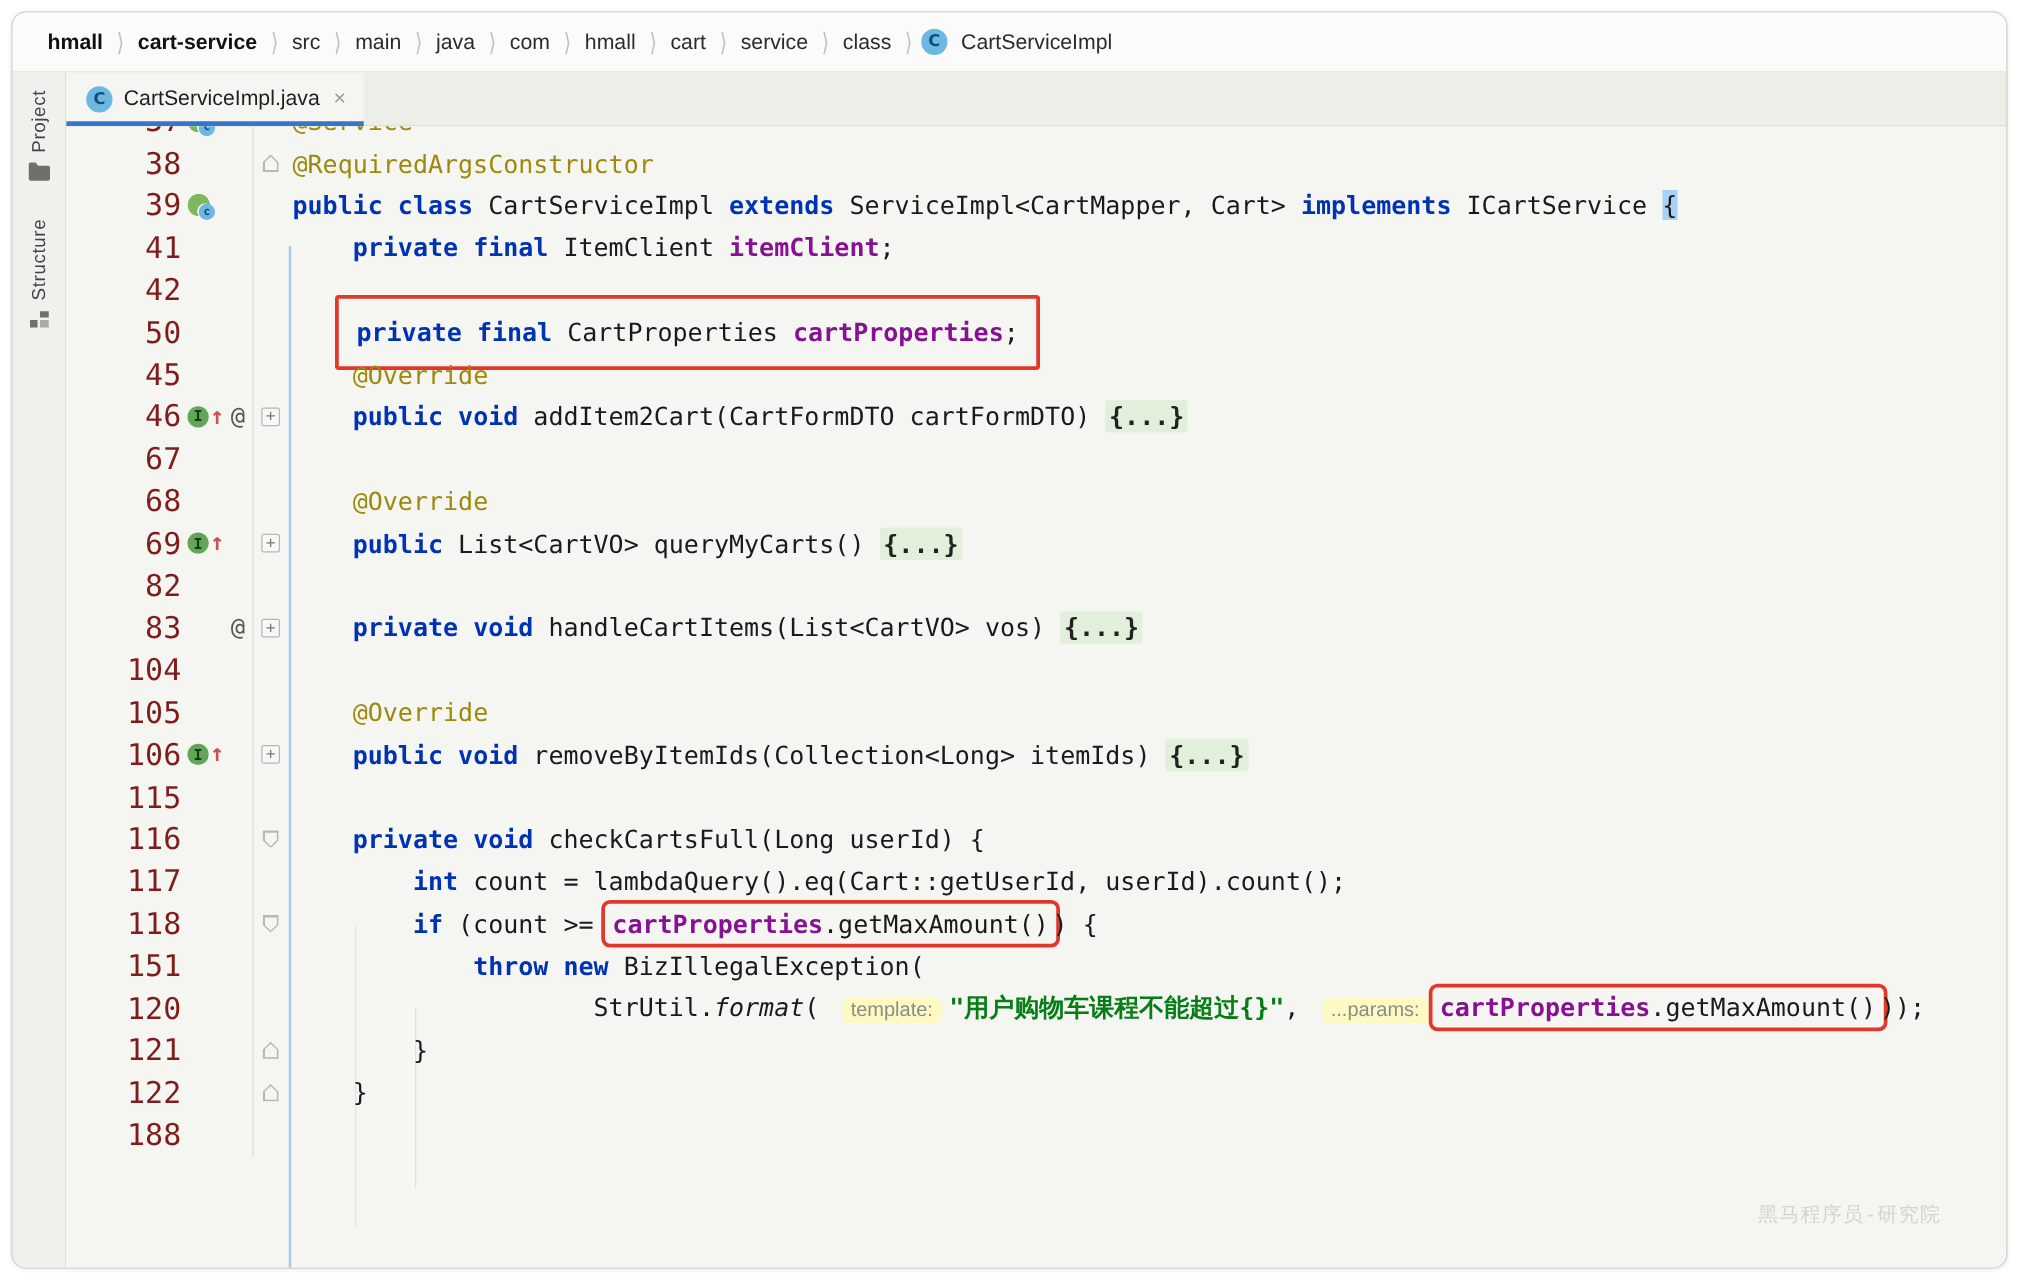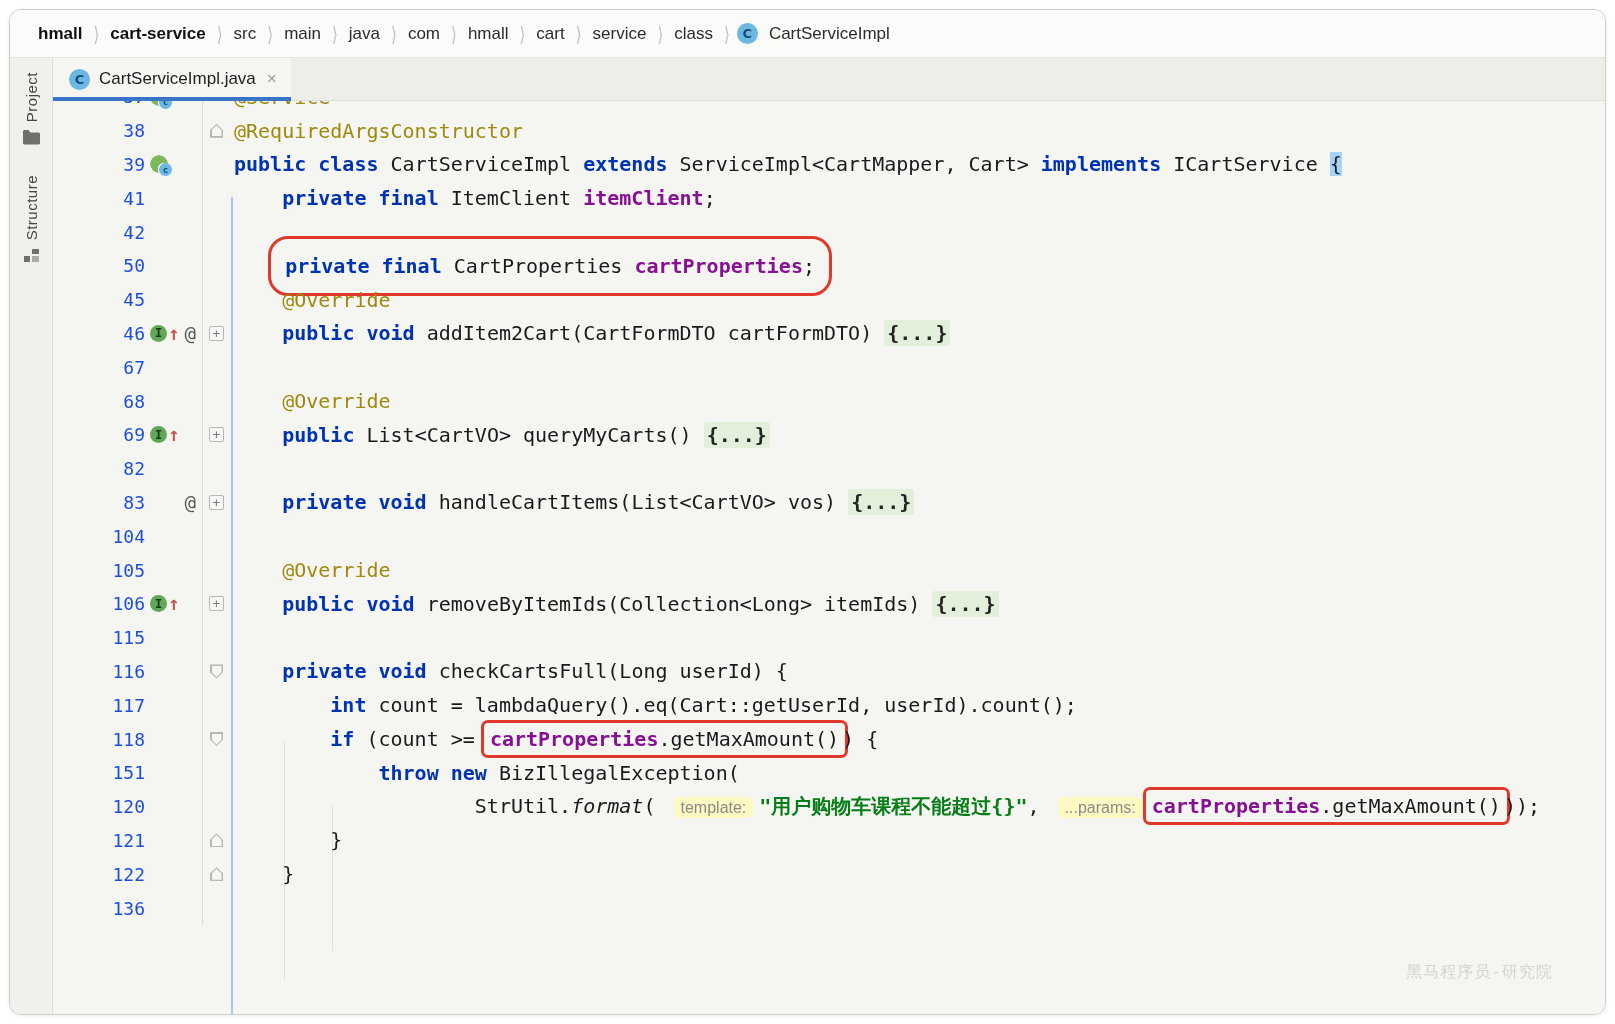--- a/index.html
+++ b/index.html
@@ -42,21 +42,21 @@
   .tab .tab-label { font-size:17px; color:#1f1f1f; }
   .tab .close-x { color:#9a9c96; font-size:17px; margin-left:2px; cursor:pointer; }
   .tab .active-underline { position:absolute; left:0; right:0; bottom:-1px; height:4px; background:#3875c7; }
 
   
   .editor { flex:1; position:relative; overflow:hidden; background:#f5f6f1;
             font-family:"DejaVu Sans Mono","Liberation Mono",monospace; font-size:20px; }
   .lines { position:absolute; top:-21px; left:0; right:0; }
   .code-line { height:33.8px; display:flex; align-items:center; position:relative; white-space:pre; }
 
-  .gutter-num { width:92px; text-align:right; color:#1d4ed8; font-size:18px; flex:0 0 auto; cursor:pointer; }
+  .gutter-num { width:92px; text-align:right; color:#7f1d1d; font-size:24px; flex:0 0 auto; cursor:pointer; }
   .gutter-icons { width:57px; flex:0 0 auto; display:flex; align-items:center; padding-left:5px; position:relative; height:100%; }
   .gutter-border { width:1px; align-self:stretch; background:#d9dbd5; flex:0 0 auto; }
   .fold-col { width:27px; flex:0 0 auto; display:flex; align-items:center; justify-content:center; height:100%; }
   .code-text { padding-left:4px; position:relative; color:#1a1a1a; }
 
   
   .brace-guide { position:absolute; left:178px; top:96px; bottom:0; width:2px; background:#a9c7e8; }
   .indent-guide { position:absolute; width:1px; background:#e0e2dc; }
 
   
@@ -65,21 +65,21 @@
   .p { color:#1a1a1a; }
   .f { color:#871094; font-weight:bold; }
   .s { color:#067d17; font-weight:bold; }
   .m { color:#1a1a1a; font-style:italic; }
   .i { background:#fef9c3; color:#8a8c87; font-size:16px; border-radius:6px;
        padding:2px 7px; margin:0 6px; font-family:Liberation Sans, sans-serif; }
   .fold-chip { background:#e2efdb; color:#222; font-weight:bold; border-radius:3px; padding:1px 3px; }
   .sel { background:#a6d2f8; }
 
   
-  .redbox-line { border:3px solid #e0392b; border-radius:20px; padding:15px 14px; margin:0 -14px; }
+  .redbox-line { border:3px solid #e0392b; border-radius:3px; padding:15px 14px; margin:0 -14px; }
   .redbox-sm { border:3px solid #e0392b; border-radius:7px; padding:4px 6px; margin:0 -6px; }
 
   
   .spring-icon { position:relative; width:18px; height:18px; display:inline-block; }
   .spring-icon .leaf { position:absolute; inset:0; border-radius:50%; background:#7db85c;
                        -webkit-mask:radial-gradient(circle at 78% 78%, transparent 6px, #000 6.5px); 
                        mask:radial-gradient(circle at 78% 78%, transparent 6px, #000 6.5px); }
   .spring-icon .c-badge { position:absolute; right:-4px; bottom:-3px; width:13px; height:13px;
                           border-radius:50%; background:#6db7e3; color:#0b4e78; font-size:9px; font-weight:bold;
                           display:flex; align-items:center; justify-content:center; }
@@ -207,19 +207,19 @@
             <div class="code-line"><span class="gutter-num">105</span><span class="gutter-icons"></span><span class="gutter-border"></span><span class="fold-col"></span><span class="code-text">    <span class="a">@Override</span></span></div>
             <div class="code-line"><span class="gutter-num">106</span><span class="gutter-icons"><span class="impl-icon">I</span><span class="up-arrow">↑</span></span><span class="gutter-border"></span><span class="fold-col"><span class="fold-plus">+</span></span><span class="code-text">    <span class="k">public void </span><span class="p">removeByItemIds(Collection&lt;Long&gt; itemIds) </span><span class="fold-chip">{...}</span></span></div>
             <div class="code-line"><span class="gutter-num">115</span><span class="gutter-icons"></span><span class="gutter-border"></span><span class="fold-col"></span><span class="code-text"></span></div>
             <div class="code-line"><span class="gutter-num">116</span><span class="gutter-icons"></span><span class="gutter-border"></span><span class="fold-col"><span class="fold-pent down"></span></span><span class="code-text">    <span class="k">private void </span><span class="p">checkCartsFull(Long userId) {</span></span></div>
             <div class="code-line"><span class="gutter-num">117</span><span class="gutter-icons"></span><span class="gutter-border"></span><span class="fold-col"></span><span class="code-text">        <span class="k">int </span><span class="p">count = lambdaQuery().eq(Cart::getUserId, userId).count();</span></span></div>
             <div class="code-line"><span class="gutter-num">118</span><span class="gutter-icons"></span><span class="gutter-border"></span><span class="fold-col"><span class="fold-pent down"></span></span><span class="code-text">        <span class="k">if </span><span class="p">(count &gt;= </span><span class="redbox-sm"><span class="f">cartProperties</span><span class="p">.getMaxAmount()</span></span><span class="p">) {</span></span></div>
             <div class="code-line"><span class="gutter-num">151</span><span class="gutter-icons"></span><span class="gutter-border"></span><span class="fold-col"></span><span class="code-text">            <span class="k">throw new </span><span class="p">BizIllegalException(</span></span></div>
             <div class="code-line"><span class="gutter-num">120</span><span class="gutter-icons"></span><span class="gutter-border"></span><span class="fold-col"></span><span class="code-text">                    <span class="p">StrUtil.</span><span class="m">format</span><span class="p">( </span><span class="i">template:</span><span class="s">"用户购物车课程不能超过{}"</span><span class="p">, </span><span class="i">...params:</span><span class="redbox-sm"><span class="f">cartProperties</span><span class="p">.getMaxAmount()</span></span><span class="p">));</span></span></div>
             <div class="code-line"><span class="gutter-num">121</span><span class="gutter-icons"></span><span class="gutter-border"></span><span class="fold-col"><span class="fold-pent up"></span></span><span class="code-text">        <span class="p">}</span></span></div>
             <div class="code-line"><span class="gutter-num">122</span><span class="gutter-icons"></span><span class="gutter-border"></span><span class="fold-col"><span class="fold-pent up"></span></span><span class="code-text">    <span class="p">}</span></span></div>
-            <div class="code-line"><span class="gutter-num">136</span><span class="gutter-icons"></span><span class="gutter-border"></span><span class="fold-col"></span><span class="code-text"></span></div>
+            <div class="code-line"><span class="gutter-num">188</span><span class="gutter-icons"></span><span class="gutter-border"></span><span class="fold-col"></span><span class="code-text"></span></div>
           </div>
         <div class="watermark">黑马程序员-研究院</div>
       </div>
     </div>
   </div>
 </div>
 
 </body></html>

